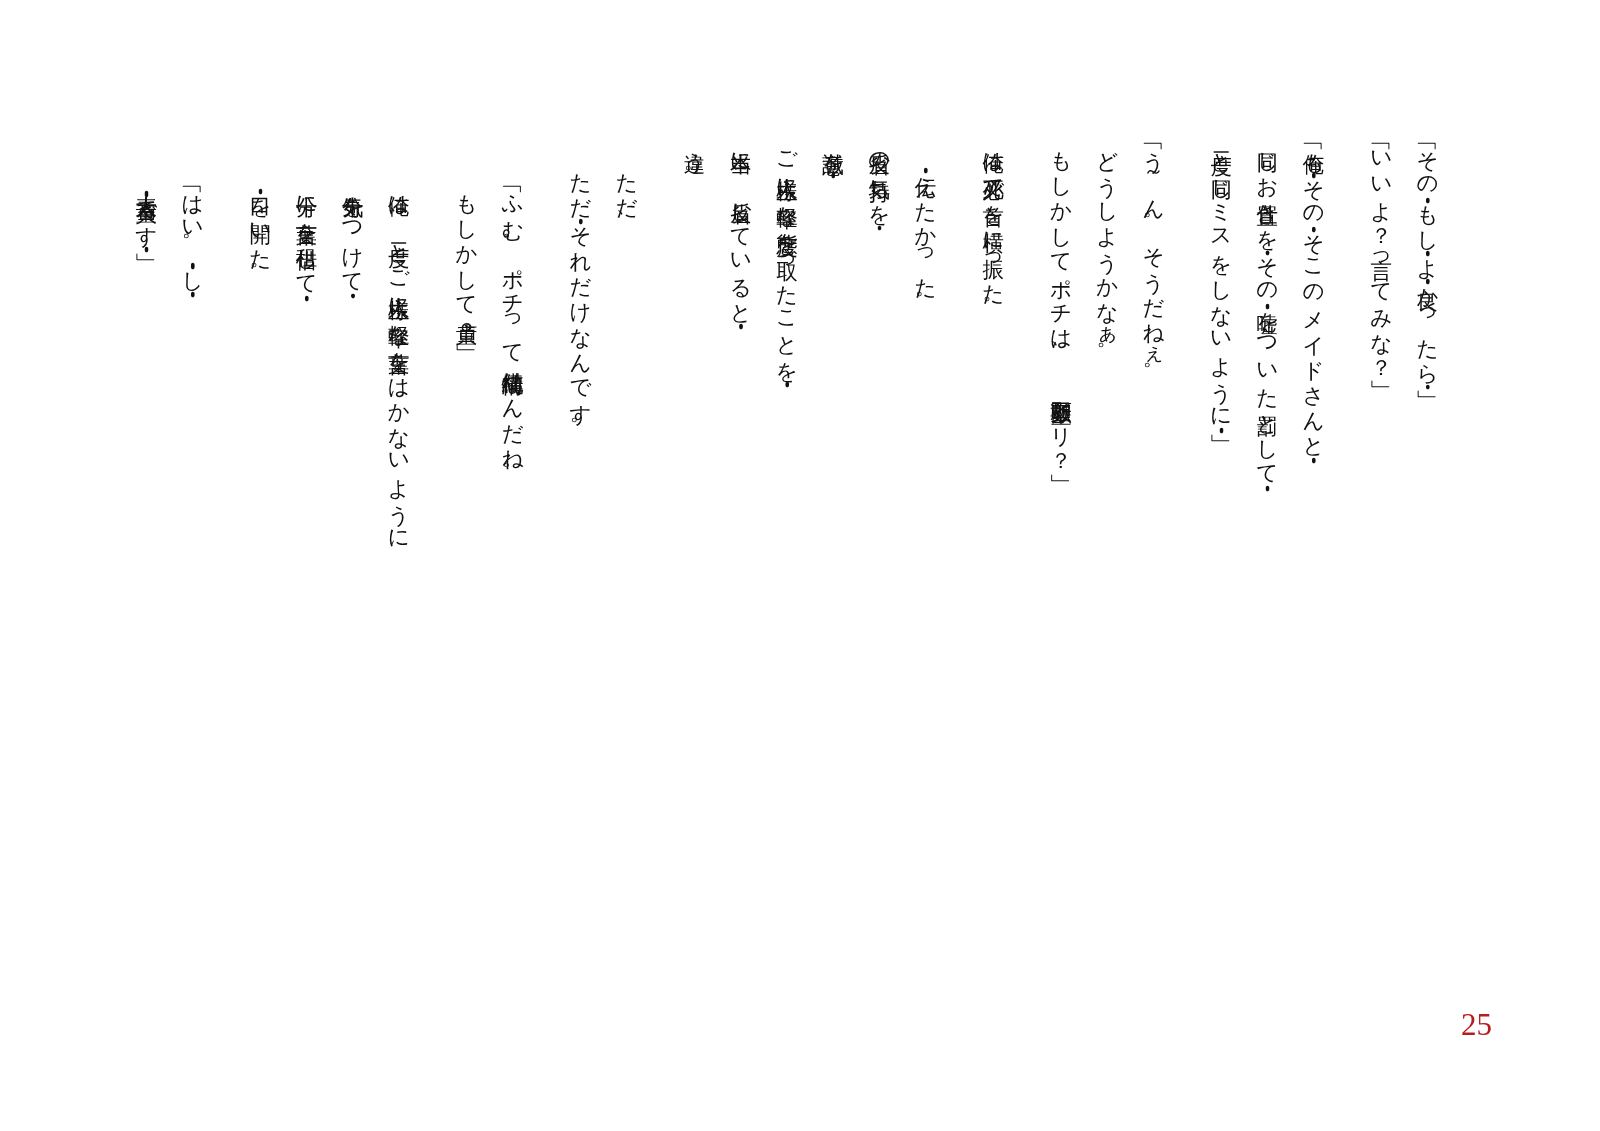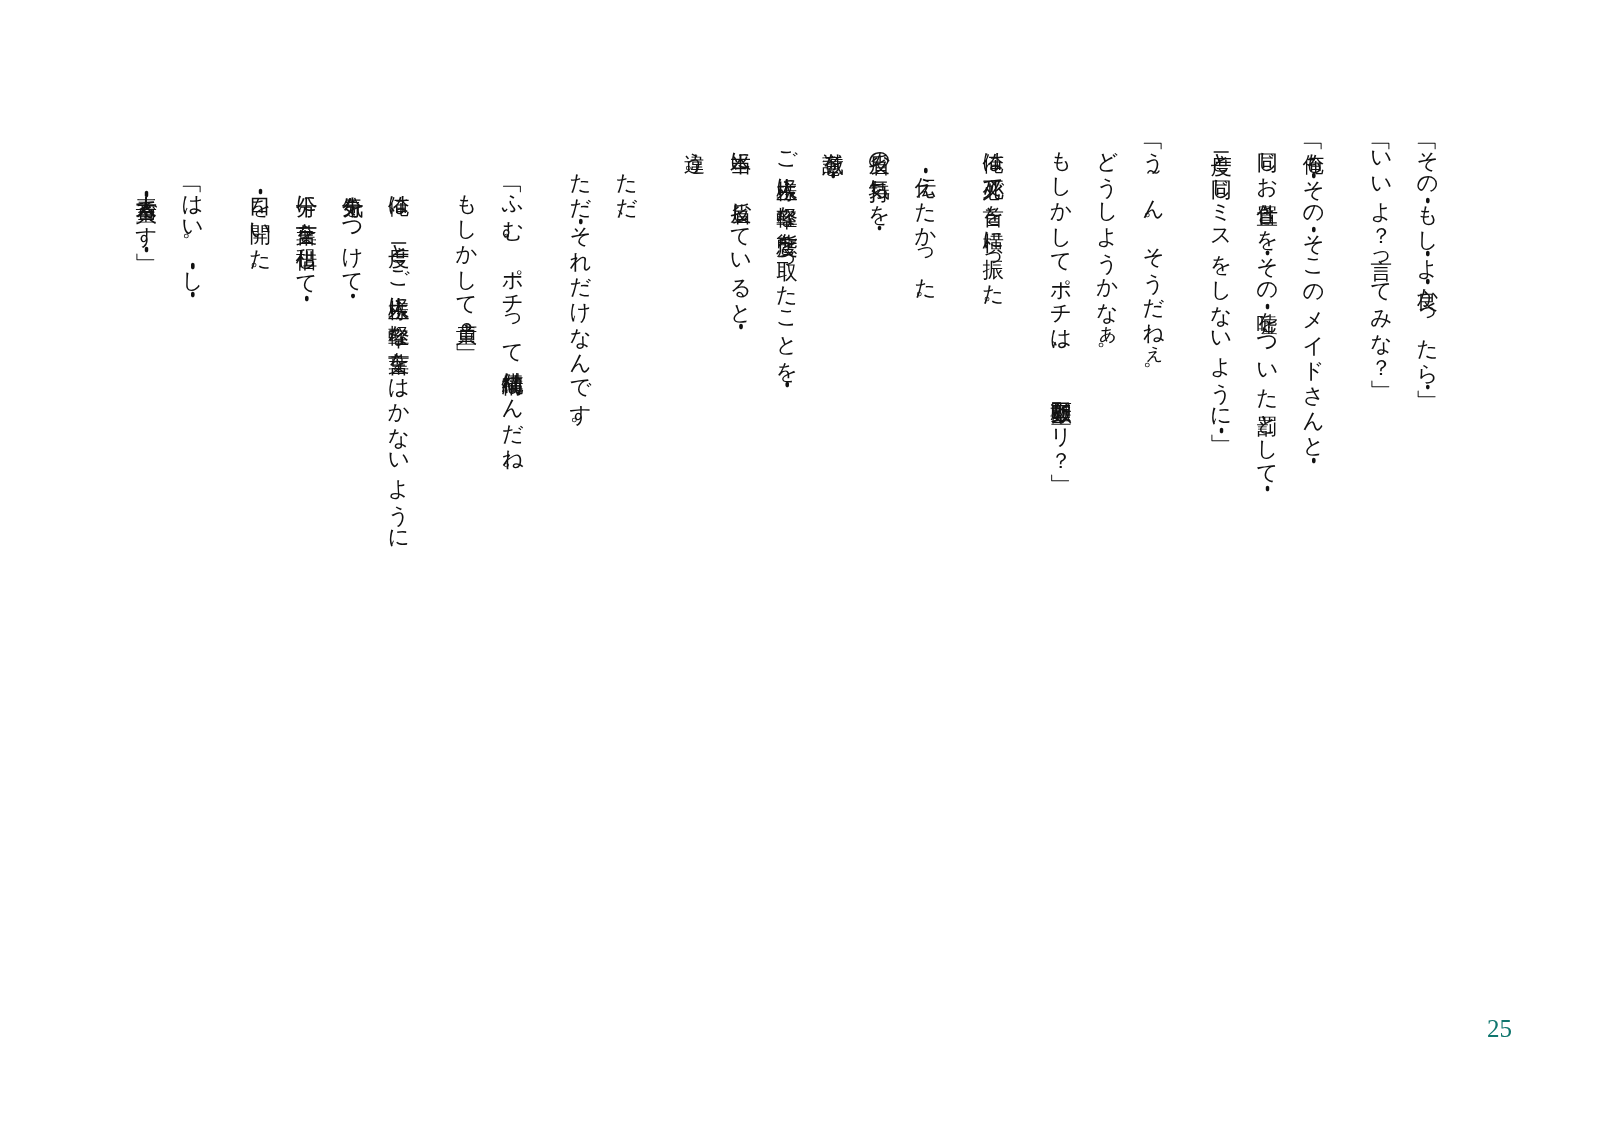--- a/index.html
+++ b/index.html
@@ -53,24 +53,24 @@
 
   
   #text-block .spacer {
     display: block;
     width: 1em;
   }
 
   
   #page-number {
     position: absolute;
-    right: 88px;
+    right: 108px;
     bottom: 88px;
-    font-size: 25px;
-    color: #0f766e;
+    font-size: 31px;
+    color: #b91c1c;
     font-family: "Liberation Serif", "DejaVu Serif", serif;
   }
 </style>
 </head>
 <body>
 
 <div id="page">
 
   <div id="text-block">
     <span class="line">「その・・・もし・・・よ・・・良かったら・・」</span>

